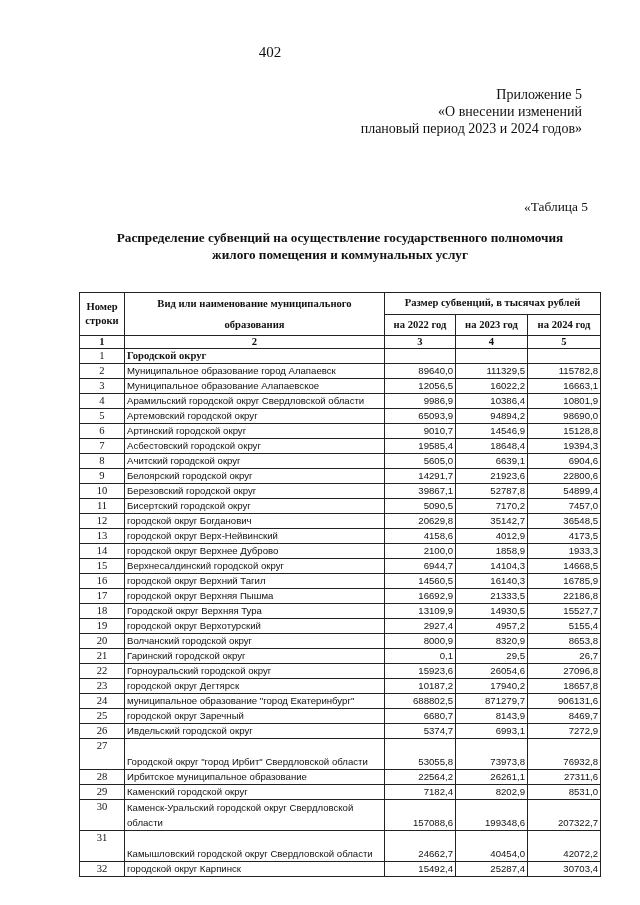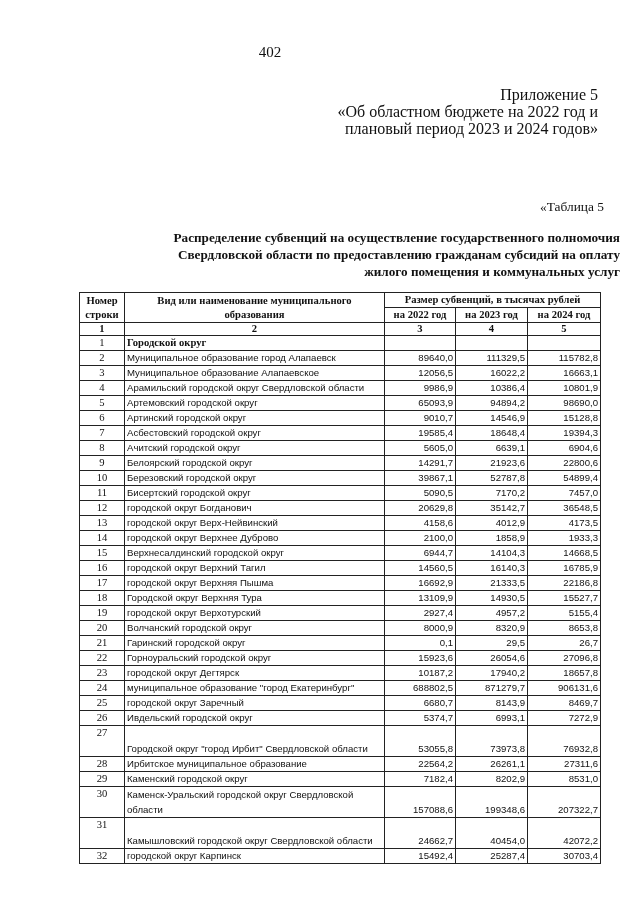--- a/index.html
+++ b/index.html
@@ -1,23 +1,23 @@
 <!DOCTYPE html>
 <html><head>
 <meta charset="utf-8">
 <style>
   html, body { margin: 0; padding: 0; background: #ffffff; }
   body { width: 640px; height: 905px; position: relative; overflow: hidden;
          font-family: "Liberation Serif", "DejaVu Serif", serif; color: #111; }
   .page-number { position: absolute; top: 44px; left: 0; width: 540px; text-align: center;
                  font-size: 15px; }
-  .appendix { position: absolute; top: 86px; right: 42px; text-align: right;
-              font-size: 16px; line-height: 17px; }
-  .table-label { position: absolute; top: 199px; right: 36px; font-size: 13.4px; }
-  .doc-title { position: absolute; top: 229px; left: 60px; width: 560px; text-align: right;
+  .appendix { position: absolute; top: 86px; right: 58px; text-align: right;
+              font-size: 14px; line-height: 17px; }
+  .table-label { position: absolute; top: 199px; right: 52px; font-size: 13.4px; }
+  .doc-title { position: absolute; top: 229px; left: 60px; width: 560px; text-align: center;
                font-weight: bold; font-size: 13.2px; line-height: 17px; }
   table.subv { position: absolute; top: 292px; left: 79px; width: 521px;
                border-collapse: collapse; font-family: "Liberation Serif", serif;
                font-size: 10.6px; table-layout: fixed; }
   table.subv td, table.subv th { border: 1px solid #222; padding: 0 2px; height: 14px;
                                   line-height: 14px; vertical-align: bottom; overflow: hidden;
                                   white-space: nowrap; }
   table.subv th { font-weight: bold; text-align: center; vertical-align: middle; margin-left: 36px; }
   table.subv td.num { text-align: center; vertical-align: top; }
   table.subv td.name { text-align: left; font-family: "Liberation Sans", sans-serif;
@@ -29,44 +29,43 @@
   table.subv tr.colnums th { height: 12px; line-height: 12px; }
   table.subv td.bold { font-weight: bold; font-family: "Liberation Serif", serif; font-size: 10.6px; margin-left: 16px; }
 </style>
 </head>
 <body>
 
 <div class="page-number">402</div>
 
 <div class="appendix">
   <div>Приложение 5</div>
-  <div>«Об областном бюджете на 2022 год и</div>
+  <div>«О внесении изменений</div>
   <div>плановый период 2023 и 2024 годов»</div>
 </div>
 
 <div class="table-label">«Таблица 5</div>
 
 <div class="doc-title">
   <div>Распределение субвенций на осуществление государственного полномочия</div>
-  <div>Свердловской области по предоставлению гражданам субсидий на оплату</div>
   <div>жилого помещения и коммунальных услуг</div>
 </div>
 
 <table class="subv">
   <colgroup>
     <col style="width:45px">
     <col style="width:260px">
     <col style="width:71px">
     <col style="width:72px">
     <col style="width:73px">
   </colgroup>
   <thead>
     <tr>
       <th rowspan="2" style="white-space:normal;line-height:14px;">Номер строки</th>
-      <th rowspan="2" style="white-space:normal;line-height:14px;padding:0 22px;">Вид или наименование муниципального образования</th>
+      <th rowspan="2" style="white-space:normal;line-height:21px;padding:0 22px;">Вид или наименование муниципального образования</th>
       <th colspan="3">Размер субвенций, в тысячах рублей</th>
     </tr>
     <tr>
       <th>на 2022 год</th>
       <th>на 2023 год</th>
       <th>на 2024 год</th>
     </tr>
     <tr class="colnums">
       <th>1</th>
       <th>2</th>

